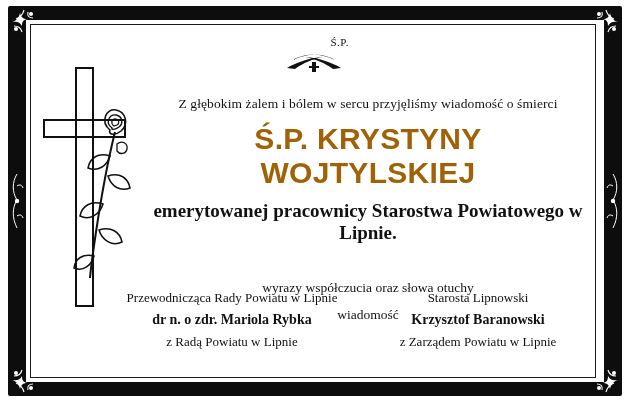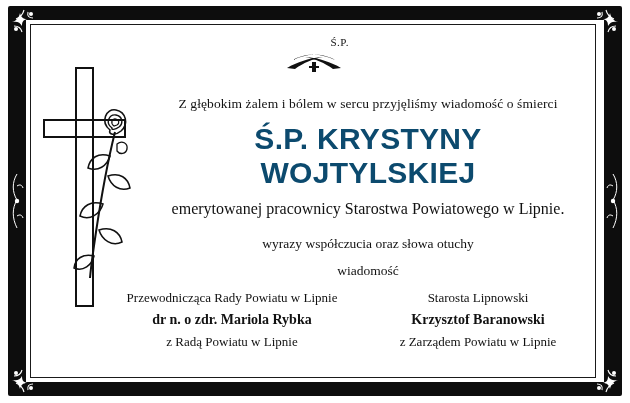--- a/index.html
+++ b/index.html
@@ -111,27 +111,27 @@
     letter-spacing: .1px;
     margin-bottom: 10px;
   }
   .deceased {
     font-family: "Liberation Sans", sans-serif;
     font-weight: bold;
     font-size: 30px;
     letter-spacing: .3px;
     line-height: 34px;
     margin: 2px 0 10px 0;
-    color: #0c4a6e;
+    color: #a16207;
   }
   .role {
     font-family: "Liberation Serif", serif;
-    font-weight: normal;
-    font-size: 16px;
-    margin-bottom: 12px;
+    font-weight: bold;
+    font-size: 19px;
+    margin-bottom: 30px;
   }
   .cond {
     font-size: 13.5px;
     line-height: 27px;
   }
 
   
   .signatures {
     position: absolute;
     left: 120px;

